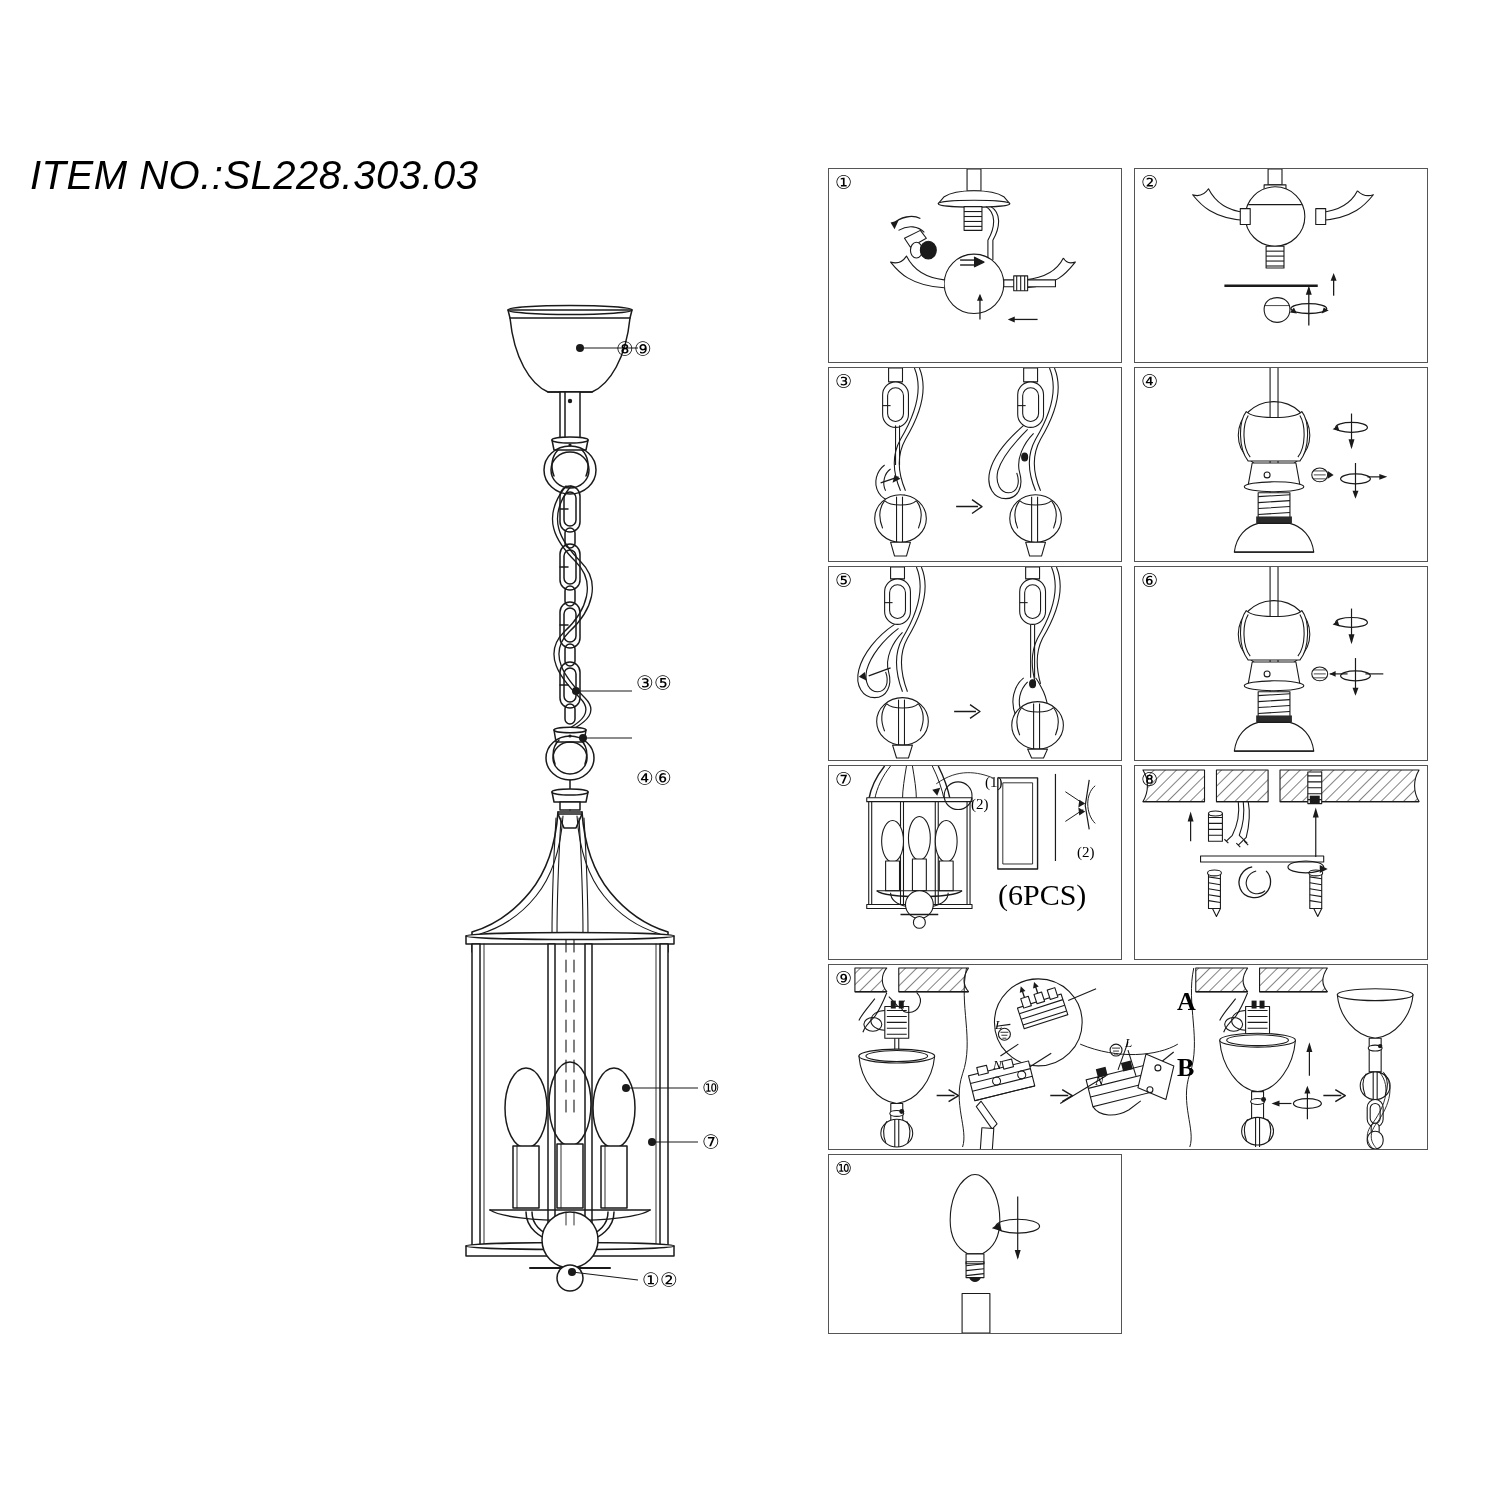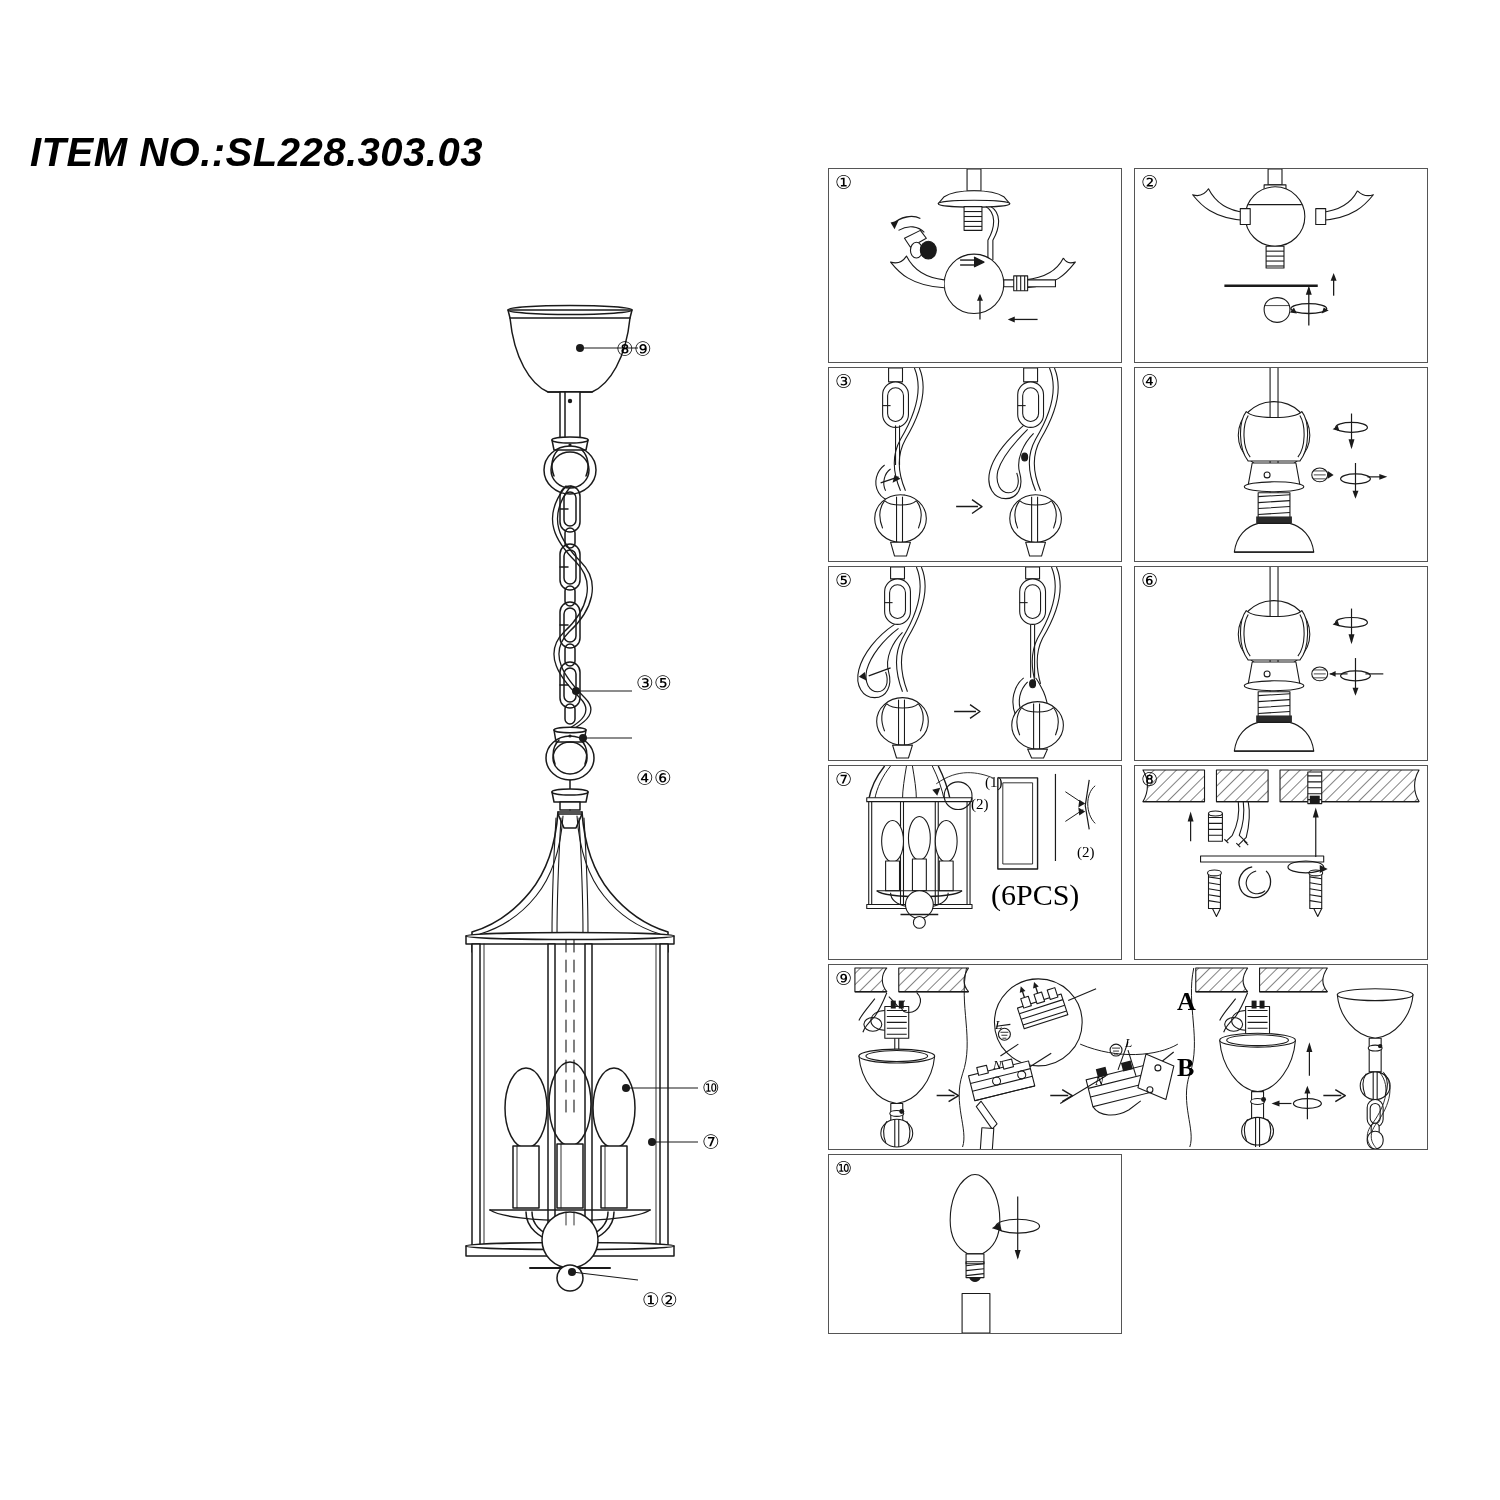--- a/index.html
+++ b/index.html
@@ -1,41 +1,41 @@
 <!DOCTYPE html>
 <html><head>
 <meta charset="utf-8">
 <style>
   html,body{margin:0;padding:0;background:#ffffff;}
   body{width:1500px;height:1500px;position:relative;overflow:hidden;
        font-family:"Liberation Sans",sans-serif;color:#000;}
 
   #page-title{
-    position:absolute;left:30px;top:130px;
-    font-size:40px;font-weight:bold;font-style:italic;
+    position:absolute;left:30px;top:153px;
+    font-size:40px;font-weight:normal;font-style:italic;
     letter-spacing:0.5px;white-space:nowrap;text-align:center;
   }
 
   
   #product-drawing{position:absolute;left:380px;top:280px;width:380px;height:1020px;}
   #product-drawing svg{display:block;}
 
   
   .callout{position:absolute;font-size:20px;line-height:1;white-space:nowrap;
            font-family:"DejaVu Sans",sans-serif;}
 
   
   #instructions{position:absolute;left:828px;top:168px;width:600px;}
   .panel{position:absolute;border:1.6px solid #555;background:#fff;box-sizing:border-box;}
   .panel-num{position:absolute;left:6px;top:4px;font-size:19px;line-height:1;
              font-family:"DejaVu Sans",sans-serif;z-index:5;}
   .panel svg{position:absolute;left:0;top:0;width:100%;height:100%;}
   .ptext{position:absolute;z-index:6;}
   .serif{font-family:"Liberation Serif",serif;}
-  .lbl-6pcs{font-size:30px;font-weight:normal;}
+  .lbl-6pcs{font-size:30px;font-weight:normal;margin-left:7px;}
   .lbl-AB{font-size:26px;font-weight:bold;}
   .lbl-paren{font-size:15px;}
   .lbl-ln{font-size:13px;font-style:italic;}
 </style>
 </head>
 <body>
 
 <div id="page-title">ITEM NO.:SL228.303.03</div>
 
 <div id="product-drawing">
@@ -221,21 +221,21 @@
     <circle cx="192" cy="992" r="4"></circle>
   </g>
 </svg>
 </div>
 
 <div class="callout" style="left:616px;top:339px;">⑧⑨</div>
 <div class="callout" style="left:636px;top:673px;">③⑤</div>
 <div class="callout" style="left:636px;top:728px;margin-top:40px;">④⑥</div>
 <div class="callout" style="left:702px;top:1078px;">⑩</div>
 <div class="callout" style="left:702px;top:1132px;">⑦</div>
-<div class="callout" style="left:642px;top:1270px;margin-top:20px;">①②</div>
+<div class="callout" style="left:642px;top:1270px;">①②</div>
 
 <div id="instructions">
 
 <div class="panel" style="left:0;top:0;width:294px;height:195px;">
   <div class="panel-num">①</div>
   <svg viewBox="0 0 294 195" preserveAspectRatio="none">
     <g fill="none" stroke="#1a1a1a" stroke-width="1.1" stroke-linejoin="round">
 
       <rect x="139" y="0" width="14" height="22" fill="#fff"></rect>
 

